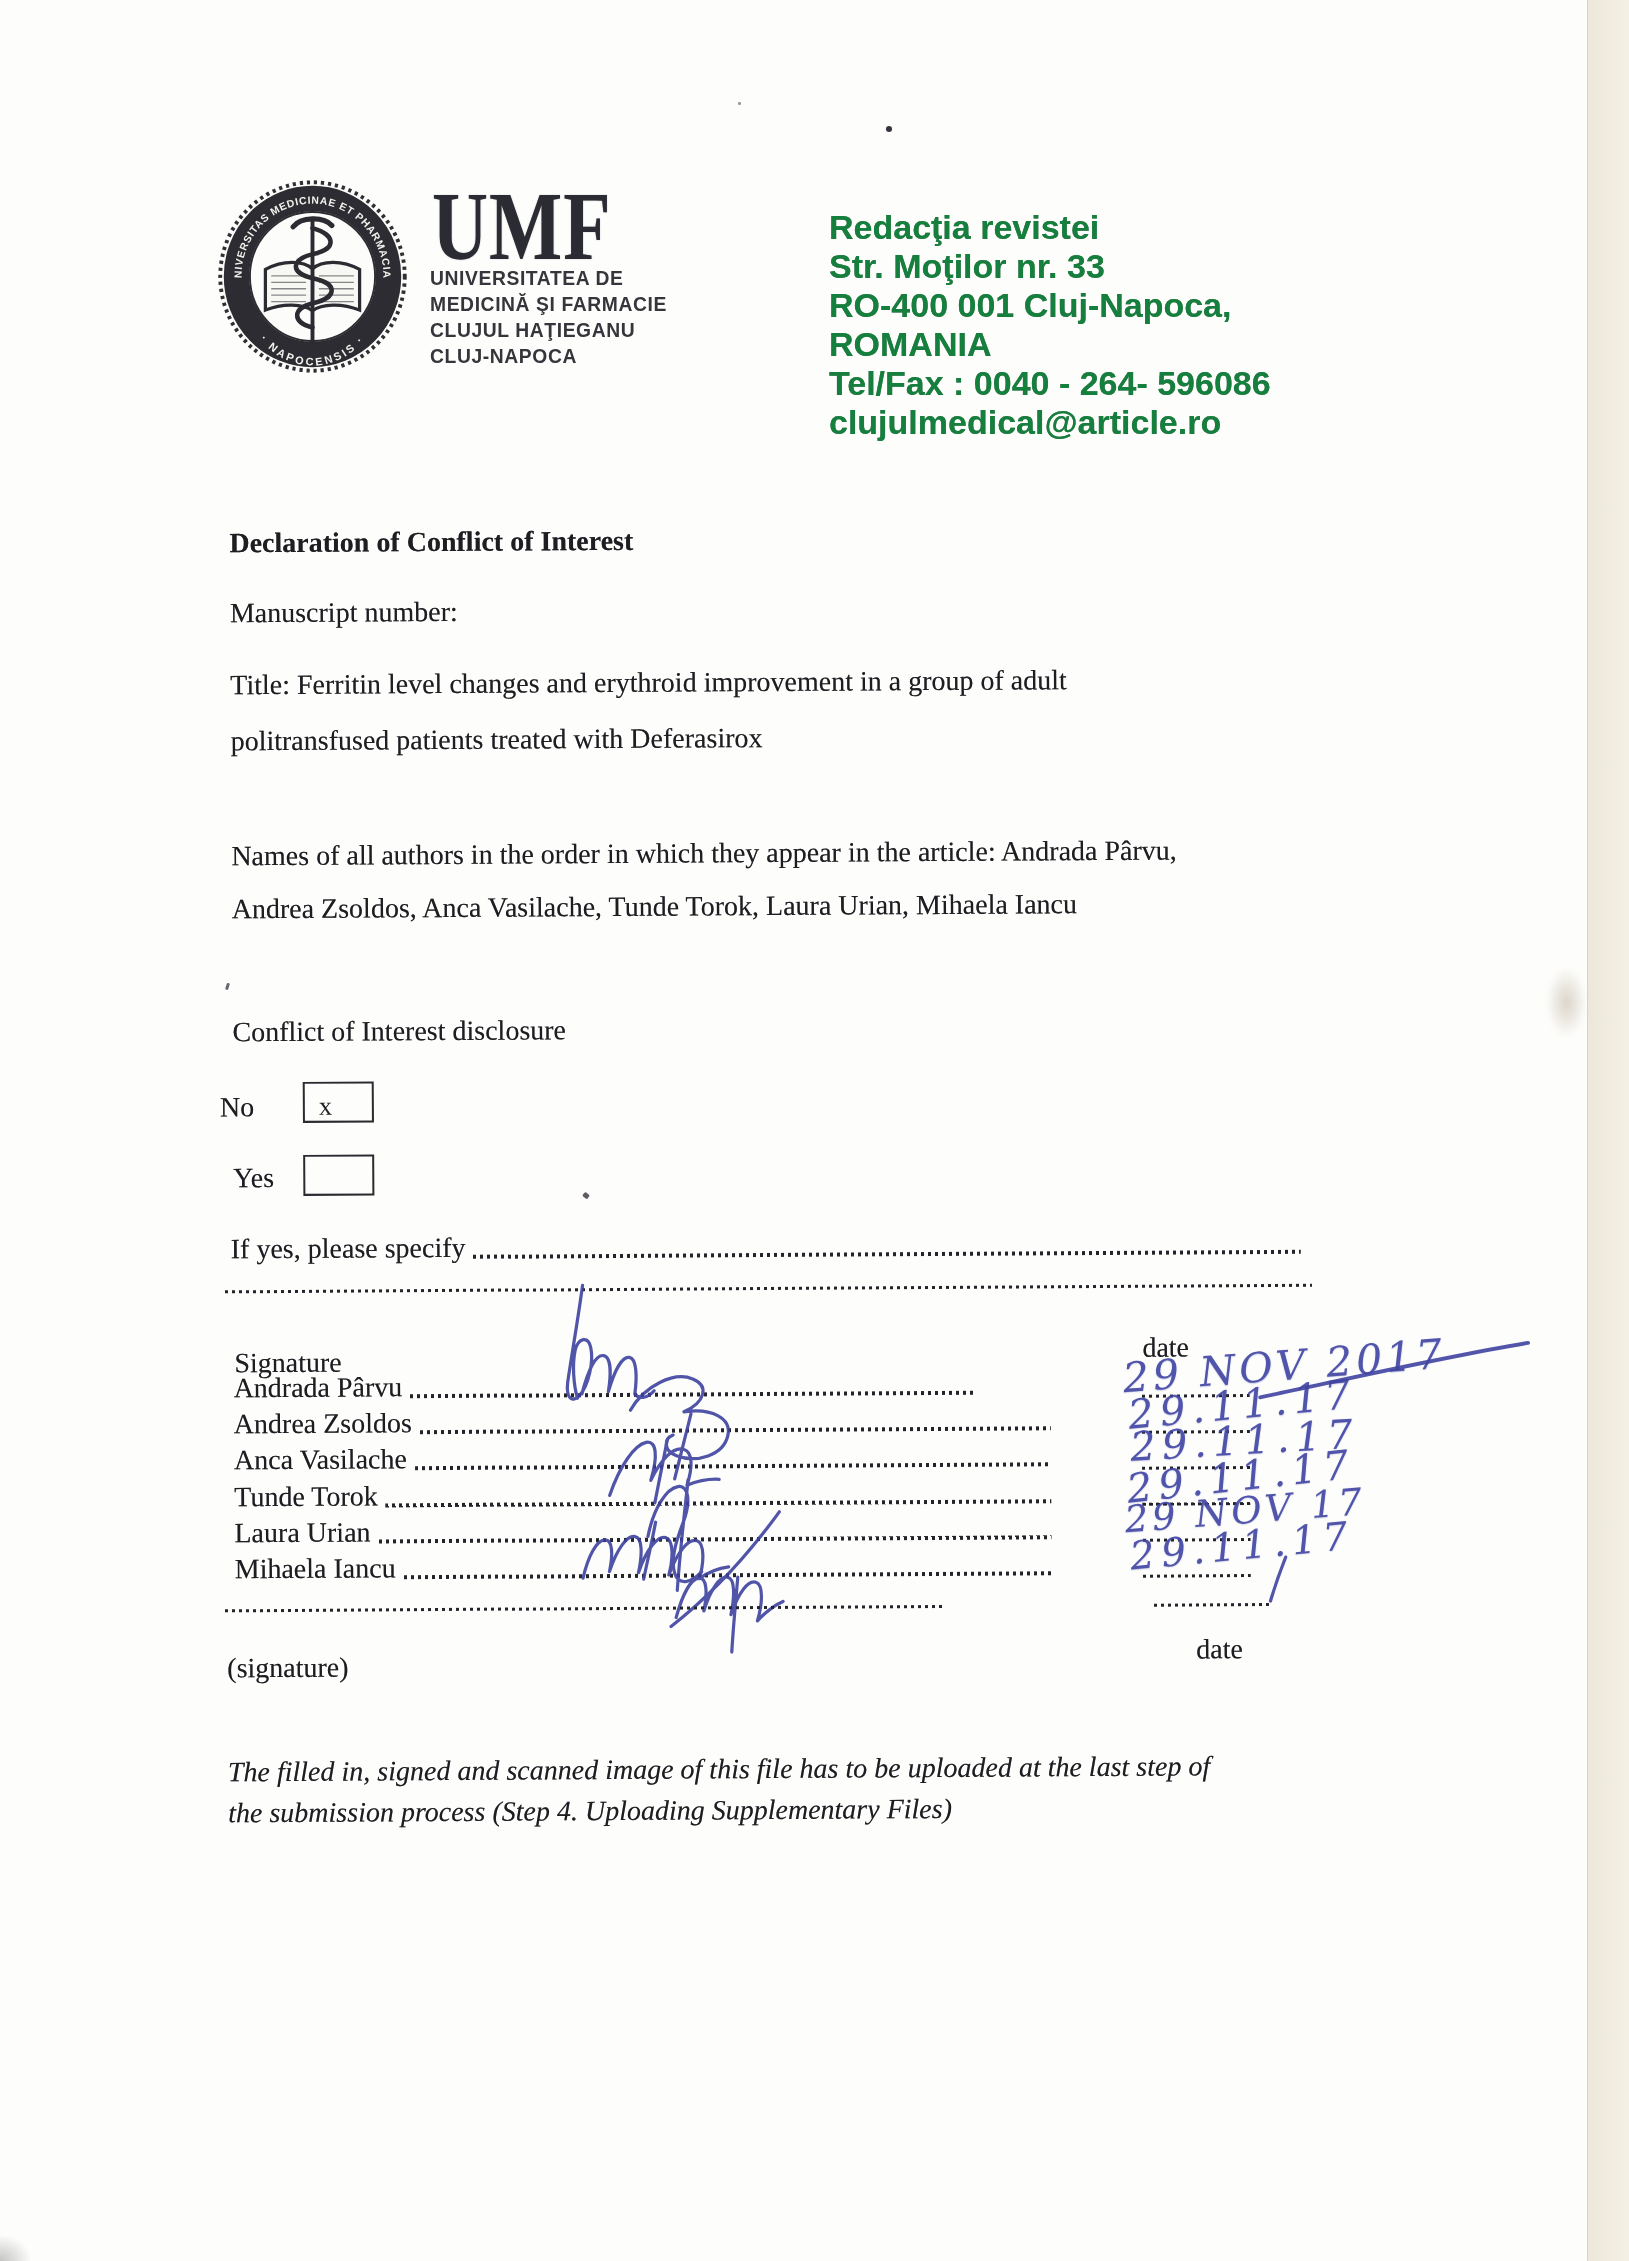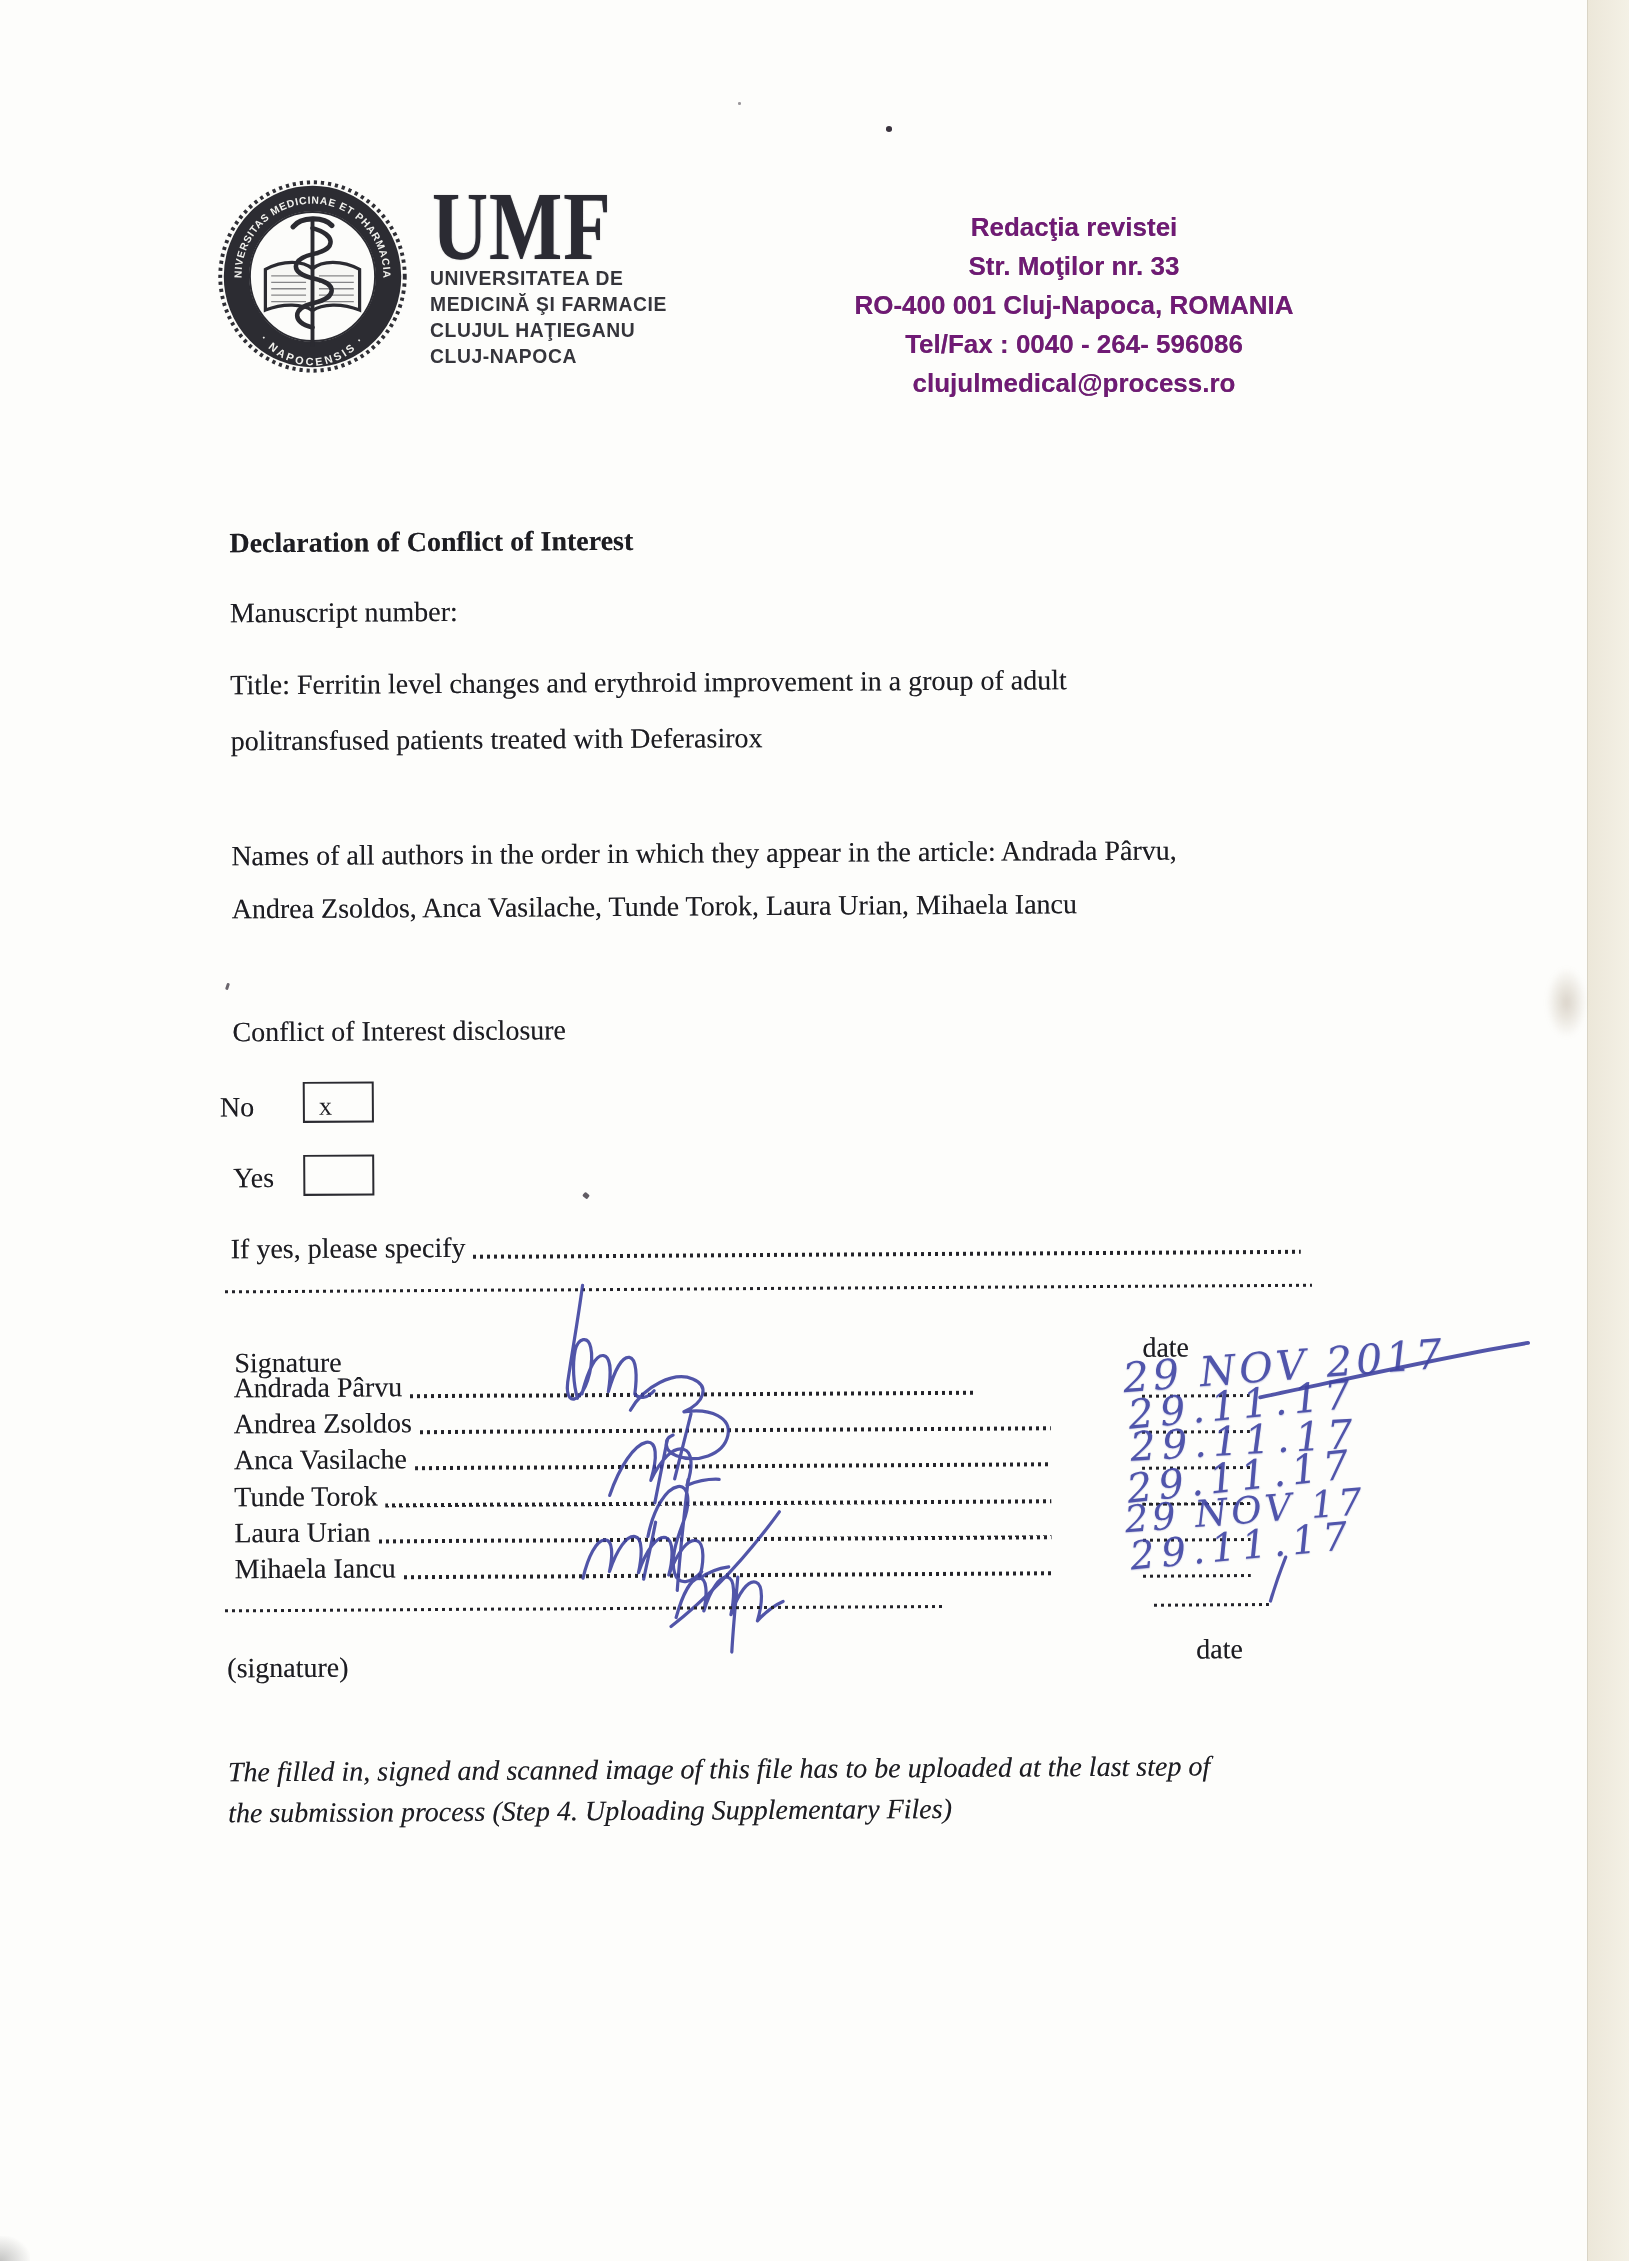--- a/index.html
+++ b/index.html
@@ -16,23 +16,23 @@
     filter:blur(2.6px);}
   .speck{border-radius:50%;background:#3a333e;}
   .corner-shade{left:0;top:2236px;width:30px;height:25px;
     background:radial-gradient(ellipse at 0% 100%,rgba(90,90,90,.35),rgba(90,90,90,0) 75%);}
   
   .umf-acronym{left:432px;top:178px;font-size:97px;line-height:1;font-weight:bold;
     color:#2b2b33;transform:scaleX(.80);transform-origin:left top;letter-spacing:1.3px;
     text-shadow:0 0 1.3px rgba(40,40,50,.45);}
   .uni-lines{left:430px;top:266px;font-family:"Liberation Sans",sans-serif;font-weight:bold;
     font-size:19.3px;line-height:26px;letter-spacing:0.6px;color:#35353b;}
-  .address{right:311px;top:208px;width:490px;text-align:center;
-    font-family:"Liberation Sans",sans-serif;font-weight:bold;font-size:26px;
-    line-height:39px;color:#701a75;text-shadow:0 0 0.6px rgba(0,0,0,.5);}
+  .address{right:311px;top:208px;width:490px;text-align:left;
+    font-family:"Liberation Sans",sans-serif;font-weight:bold;font-size:34px;
+    line-height:39px;color:#15803d;text-shadow:0 0 0.6px rgba(0,0,0,.5);}
   
   .body-skew{left:0;top:0;width:100%;height:100%;transform:rotate(-.35deg);
     transform-origin:774px 1128px;}
   .t{position:absolute;font-size:28px;line-height:1.25;white-space:nowrap;
     text-shadow:0 0 0.6px rgba(25,25,35,.5);}
   .bold{font-weight:bold;}
   .italic{font-style:italic;}
   .dots-bg{background-image:repeating-linear-gradient(90deg,#232329 0,#232329 3.2px,transparent 3.2px,transparent 7px);}
   .dotline{position:absolute;height:3.2px;}
   .fillrow{position:absolute;display:flex;align-items:flex-end;height:34px;}
@@ -100,21 +100,21 @@
     <div>MEDICINĂ ŞI FARMACIE</div>
     <div>CLUJUL HAŢIEGANU</div>
     <div>CLUJ-NAPOCA</div>
   </div>
 
   <div class="abs address">
     <div>Redacţia revistei</div>
     <div>Str. Moţilor nr. 33</div>
     <div>RO-400 001 Cluj-Napoca, ROMANIA</div>
     <div>Tel/Fax : 0040 - 264- 596086</div>
-    <div>clujulmedical@process.ro</div>
+    <div>clujulmedical@article.ro</div>
   </div>
 
   <div class="abs body-skew">
 
     <div class="t bold" style="left:233px;top:522px;">Declaration of Conflict of Interest</div>
 
     <div class="t" style="left:233px;top:592px;">Manuscript number:</div>
 
     <div class="t" style="left:233px;top:664px;">Title: Ferritin level changes and erythroid improvement in a group of adult</div>
     <div class="t" style="left:233px;top:720px;">politransfused patients treated with Deferasirox</div>

